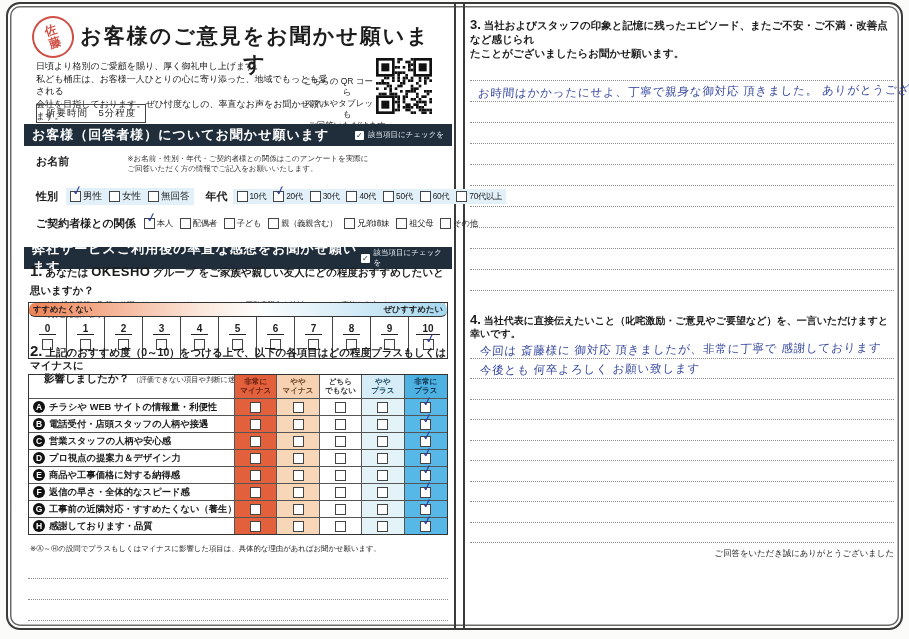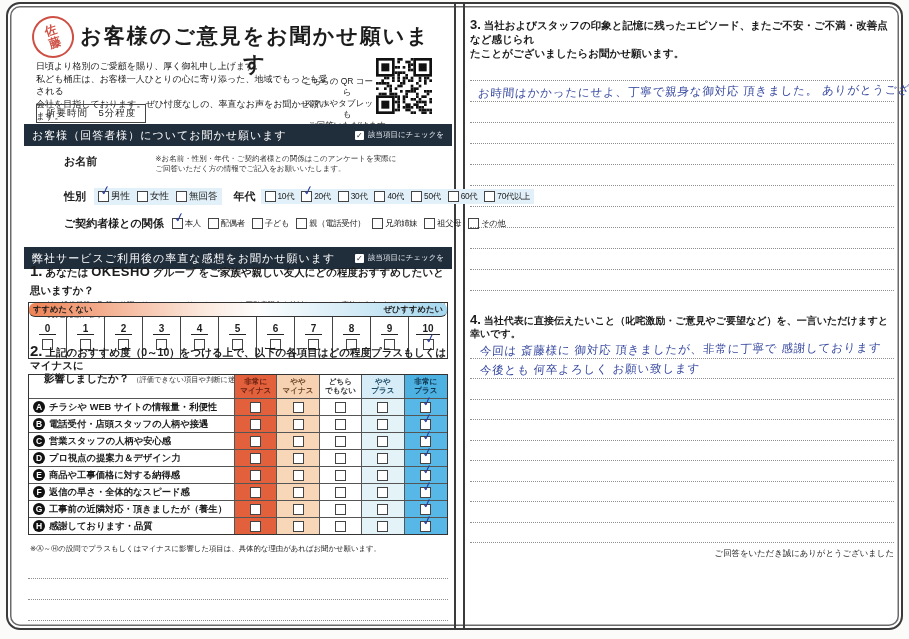--- a/index.html
+++ b/index.html
@@ -23,27 +23,27 @@
   .intro{position:absolute;left:12px;top:50px;width:296px;font-size:9px;line-height:12.5px;color:#222;}
   .qr-note{position:absolute;left:278px;top:66px;width:90px;font-size:8.5px;line-height:11px;
     text-align:center;color:#222;}
   .qr-box{position:absolute;left:352px;top:48px;width:56px;height:56px;}
   .timebox{position:absolute;left:12px;top:94px;border:1.3px solid #444;padding:2px 9px;
     font-size:9.5px;letter-spacing:1px;}
 
   
   .bar{position:absolute;left:0;width:428px;height:22px;background:#202d3b;color:#fff;
     display:flex;align-items:center;justify-content:space-between;padding:0 8px;box-sizing:border-box;}
-  .bar .bar-title{font-size:11px;font-weight:normal;letter-spacing:1px;}
+  .bar .bar-title{font-size:13px;font-weight:bold;letter-spacing:1px;}
   .bar .bar-note{font-size:7.5px;display:flex;align-items:center;color:#e8eef4;}
   .mini-cb{background:#fff;color:#202d3b;width:9px;height:9px;font-size:8px;line-height:9px;
     text-align:center;display:inline-block;margin-right:4px;border-radius:1px;font-weight:bold;}
   .bar1{top:114px;} .bar2{top:237px;}
 
-  .lbl{font-size:11px;font-weight:bold;white-space:nowrap;margin-left:28px;}
+  .lbl{font-size:11px;font-weight:bold;white-space:nowrap;}
   .row{position:absolute;display:flex;align-items:center;}
   .name-row{left:12px;top:144px;width:414px;align-items:flex-start;}
   .name-note{font-size:7.5px;line-height:10px;color:#333;white-space:pre-line;margin-left:58px;}
   .gender-row{left:12px;top:178px;}
   .relation-row{left:12px;top:206px;}
   .optgroup{display:flex;align-items:center;margin-left:8px;}
   .optgroup.tinted{background:#e2f1f9;padding:2px 4px;}
   .opt{display:flex;align-items:center;margin-right:7px;white-space:nowrap;}
   .opt:last-child{margin-right:0;}
   .opt .ol{font-size:9.5px;margin-left:2px;}
@@ -355,21 +355,21 @@
           <span class="opt">
             <span class="cb"></span>
             <span class="ol">配偶者</span>
           </span>
           <span class="opt">
             <span class="cb"></span>
             <span class="ol">子ども</span>
           </span>
           <span class="opt">
             <span class="cb"></span>
-            <span class="ol">親（電話受付）</span>
+            <span class="ol">親（義親含む）</span>
           </span>
           <span class="opt">
             <span class="cb"></span>
             <span class="ol">兄弟姉妹</span>
           </span>
           <span class="opt">
             <span class="cb"></span>
             <span class="ol">祖父母</span>
           </span>
           <span class="opt">
@@ -566,21 +566,21 @@
           </div>
           <div class="rt-cell rt-b" style="background: rgb(87, 184, 231);">
             <span class="cb">
               <span class="mark">✓</span>
             </span>
           </div>
         </div>
         <div class="rt-row">
           <div class="rt-cell rt-b rt-label">
             <span class="badge">G</span>
-            <span>工事前の近隣対応・頂きましたが（養生）</span>
+            <span>工事前の近隣対応・すすめたくない（養生）</span>
           </div>
           <div class="rt-cell rt-b" style="background: rgb(226, 96, 60);">
             <span class="cb"></span>
           </div>
           <div class="rt-cell rt-b" style="background: rgb(248, 214, 184);">
             <span class="cb"></span>
           </div>
           <div class="rt-cell rt-b" style="background: rgb(255, 255, 255);">
             <span class="cb"></span>
           </div>

